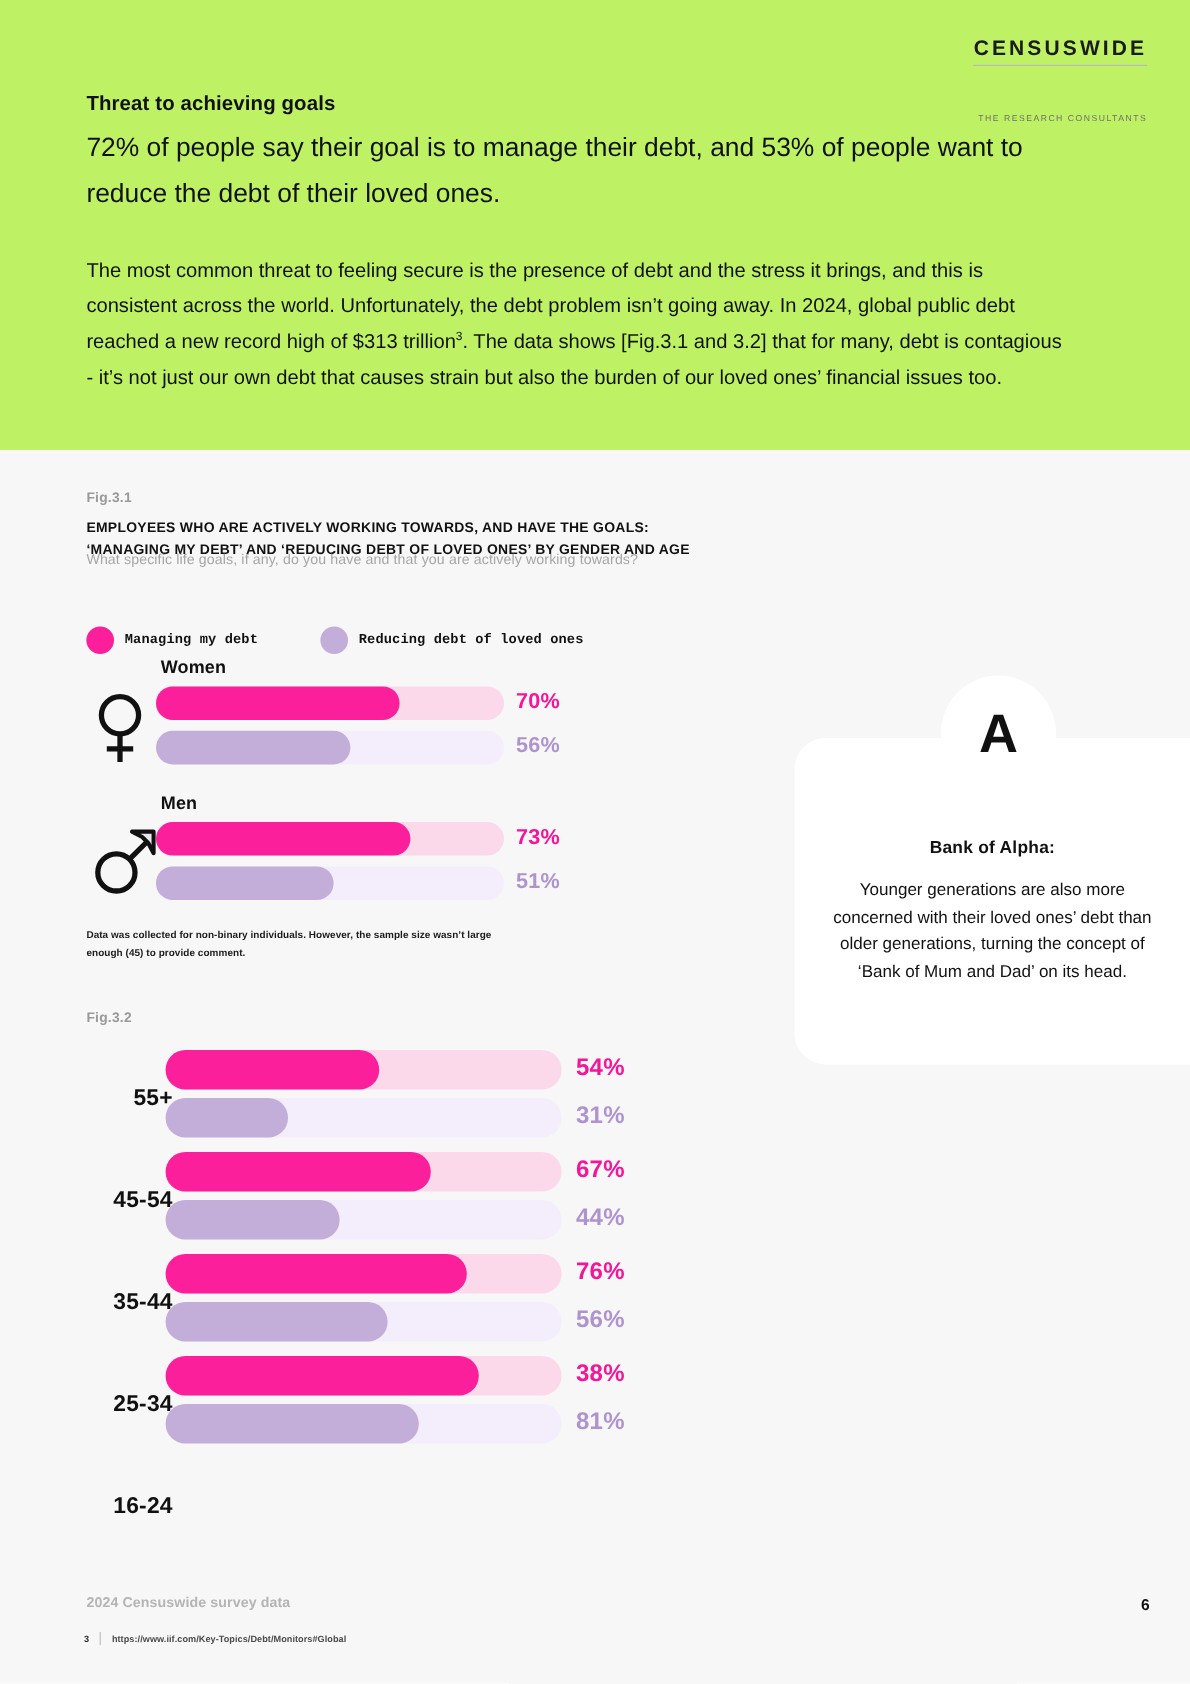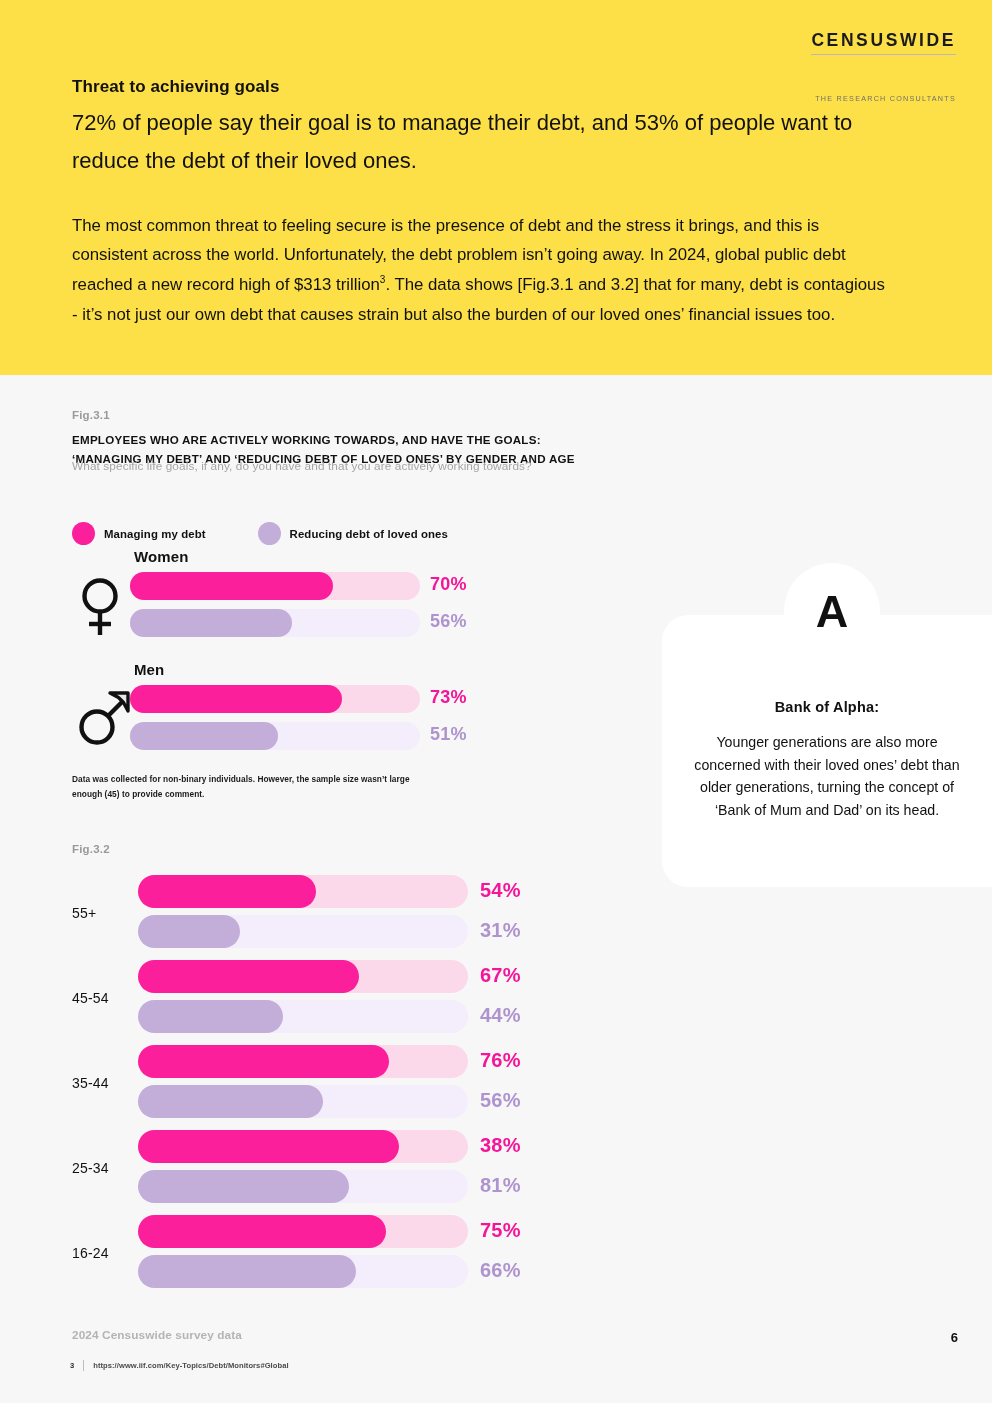--- a/index.html
+++ b/index.html
@@ -2,21 +2,21 @@
 <html><head>
 <meta charset="utf-8">
 <style>
   * { box-sizing: border-box; margin: 0; padding: 0; }
   html, body {
     width: 992px; height: 1403px;
     background: #ffffff;
     font-family: "Liberation Sans", sans-serif;
     overflow: hidden;
   }
-  .page { position: relative; width: 992px; height: 1367px; background:#fde047; }
+  .page { position: relative; width: 992px; height: 1367px; background:#bef264; }
 
   
   .logo-block { position:absolute; top:32px; right:36px; text-align:right; }
   .logo-word {
     font-size: 17.5px; font-weight: 700; letter-spacing: 2.6px;
     color:#1b1b1b; line-height:1;
   }
   .logo-rule { height:1px; background:#b9b9b9; margin:4px 0 3px 0; width:100%; }
   .logo-sub {
     font-size: 7.2px; font-weight:400; letter-spacing:1.25px; color:#6f6f6f;
@@ -52,21 +52,21 @@
   #fig31-title { top:56px; }
   .fig-question {
     position:absolute; left:72px; top:84px; width:720px;
     font-size:11.8px; font-weight:400; color:#a6a6a6; letter-spacing:.1px;
   }
 
   
   .legend { position:absolute; left:72px; top:147px; display:flex; align-items:center; gap:52px; }
   .legend-item { display:flex; align-items:center; gap:9px; }
   .legend-dot { width:23px; height:23px; border-radius:50%; display:block; }
-  .legend-text { font-size:11.4px; font-weight:700; color:#111; letter-spacing:.1px; }
+  .legend-text { font-size:11.4px; font-weight:700; color:#111; letter-spacing:.1px;font-family:Liberation Mono, monospace; }
 
   
   .gender-group { position:absolute; left:72px; width:480px; }
   #group-women { top:185px; }
   #group-men   { top:298px; }
 
   .group-title {
     position:absolute; left:62px; top:-12px;
     font-size:15px; font-weight:700; color:#111; letter-spacing:.1px;
   }
@@ -94,22 +94,22 @@
   .gender-footnote {
     position:absolute; left:72px; top:397px; width:345px;
     font-size:8.3px; font-weight:700; color:#1b1b1b; line-height:1.75;
     letter-spacing:.05px;
   }
 
   
   #age-chart { position:absolute; left:72px; top:500px; width:520px; }
   .age-group { position:relative; height:85px; }
   .age-label {
-    position:absolute; left:0; top:30px; width:72px; 
-    font-size:14px; font-weight:400; color:#111; letter-spacing:.2px;
+    position:absolute; left:0; top:30px; width:72px; text-align:right;
+    font-size:19px; font-weight:700; color:#111; letter-spacing:.2px;
   }
   .age-bars { position:absolute; left:66px; top:0; width:440px; }
   .age-row { position:relative; height:40px; }
   .age-track {
     position:absolute; left:0; top:0; height:33px; width:330px; border-radius:17px;
   }
   .age-fill { position:absolute; left:0; top:0; height:33px; border-radius:17px; }
   .age-value {
     position:absolute; left:342px; top:4px;
     font-size:20px; font-weight:700; letter-spacing:.2px;
@@ -313,34 +313,20 @@
             <div class="age-track track-purple">
               <div class="age-fill fill-purple" style="width:64%"></div>
             </div>
             <span class="age-value value-purple">81%</span>
           </div>
         </div>
       </div>
 
       <div class="age-group">
         <div class="age-label">16-24</div>
-        <div class="age-bars">
-          <div class="age-row">
-            <div class="age-track track-pink">
-              <div class="age-fill fill-pink" style="width:75%"></div>
-            </div>
-            <span class="age-value value-pink">75%</span>
-          </div>
-          <div class="age-row">
-            <div class="age-track track-purple">
-              <div class="age-fill fill-purple" style="width:66%"></div>
-            </div>
-            <span class="age-value value-purple">66%</span>
-          </div>
-        </div>
       </div>
 
     </div>
 
     <div class="callout">
       <div class="callout-bubble">
         <span class="callout-letter">A</span>
       </div>
       <div class="callout-title">Bank of Alpha:</div>
       <div class="callout-body">Younger generations are also more concerned with their loved ones’ debt than older generations, turning the concept of ‘Bank of Mum and Dad’ on its head.</div>

